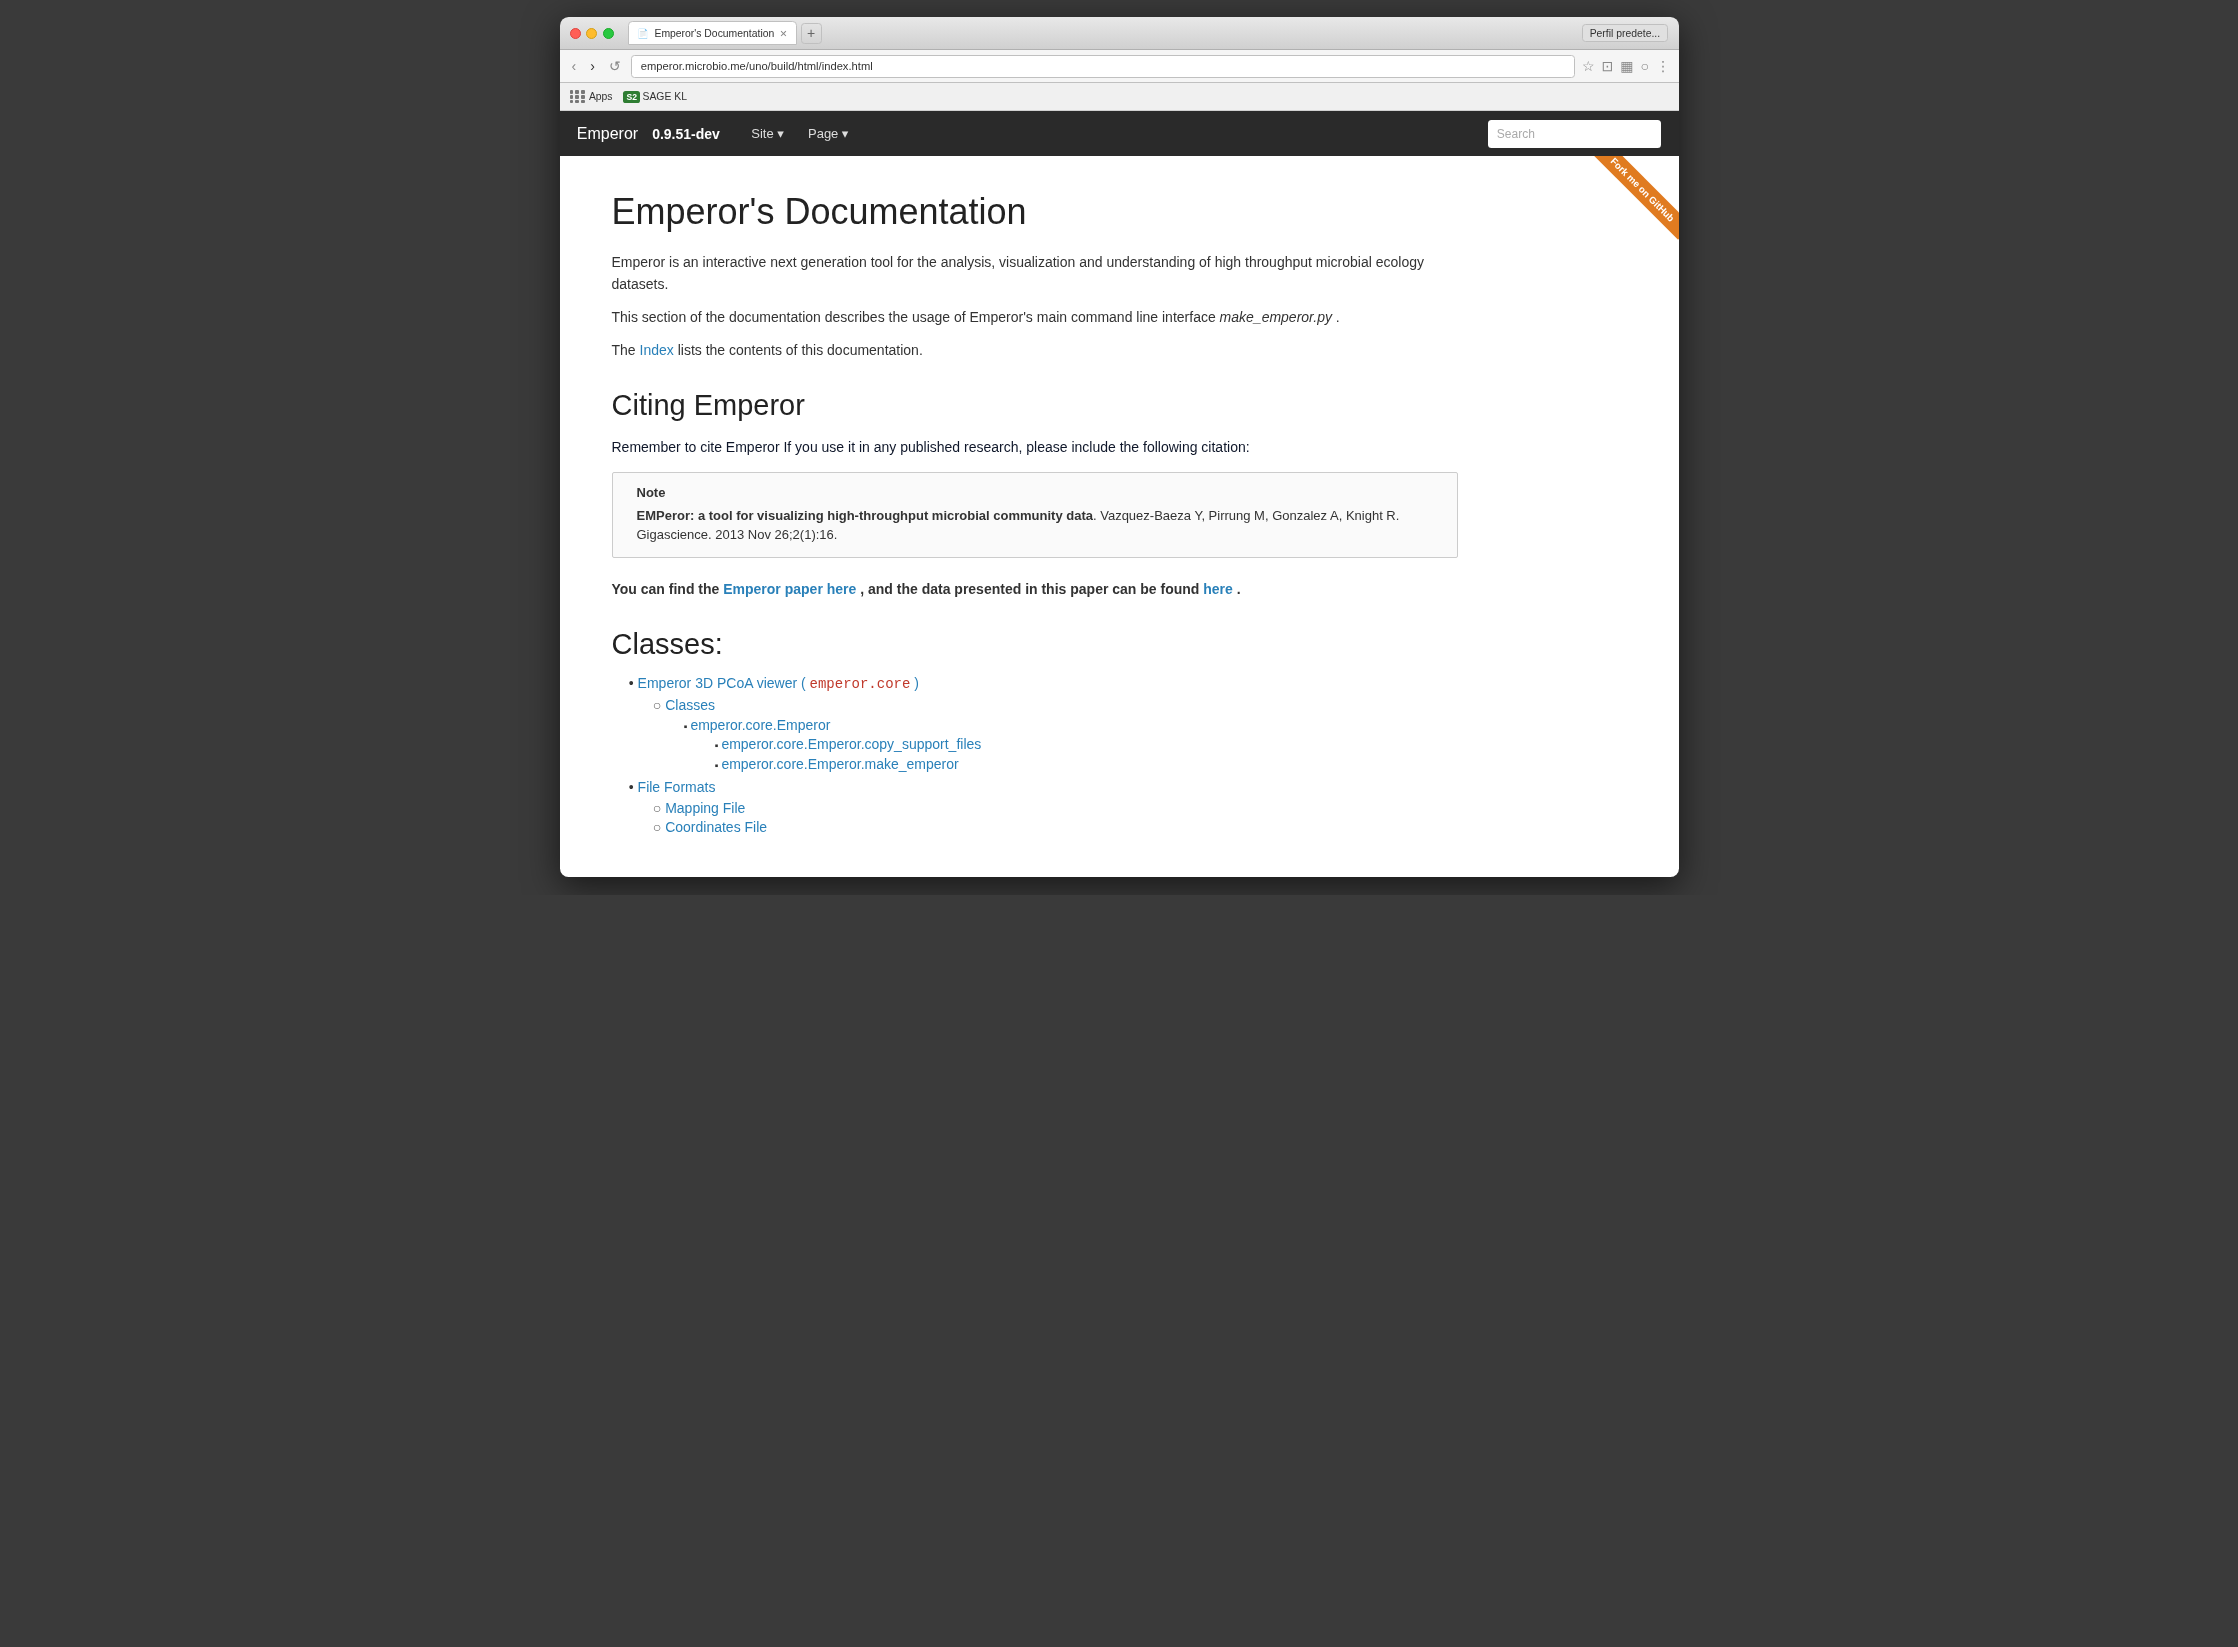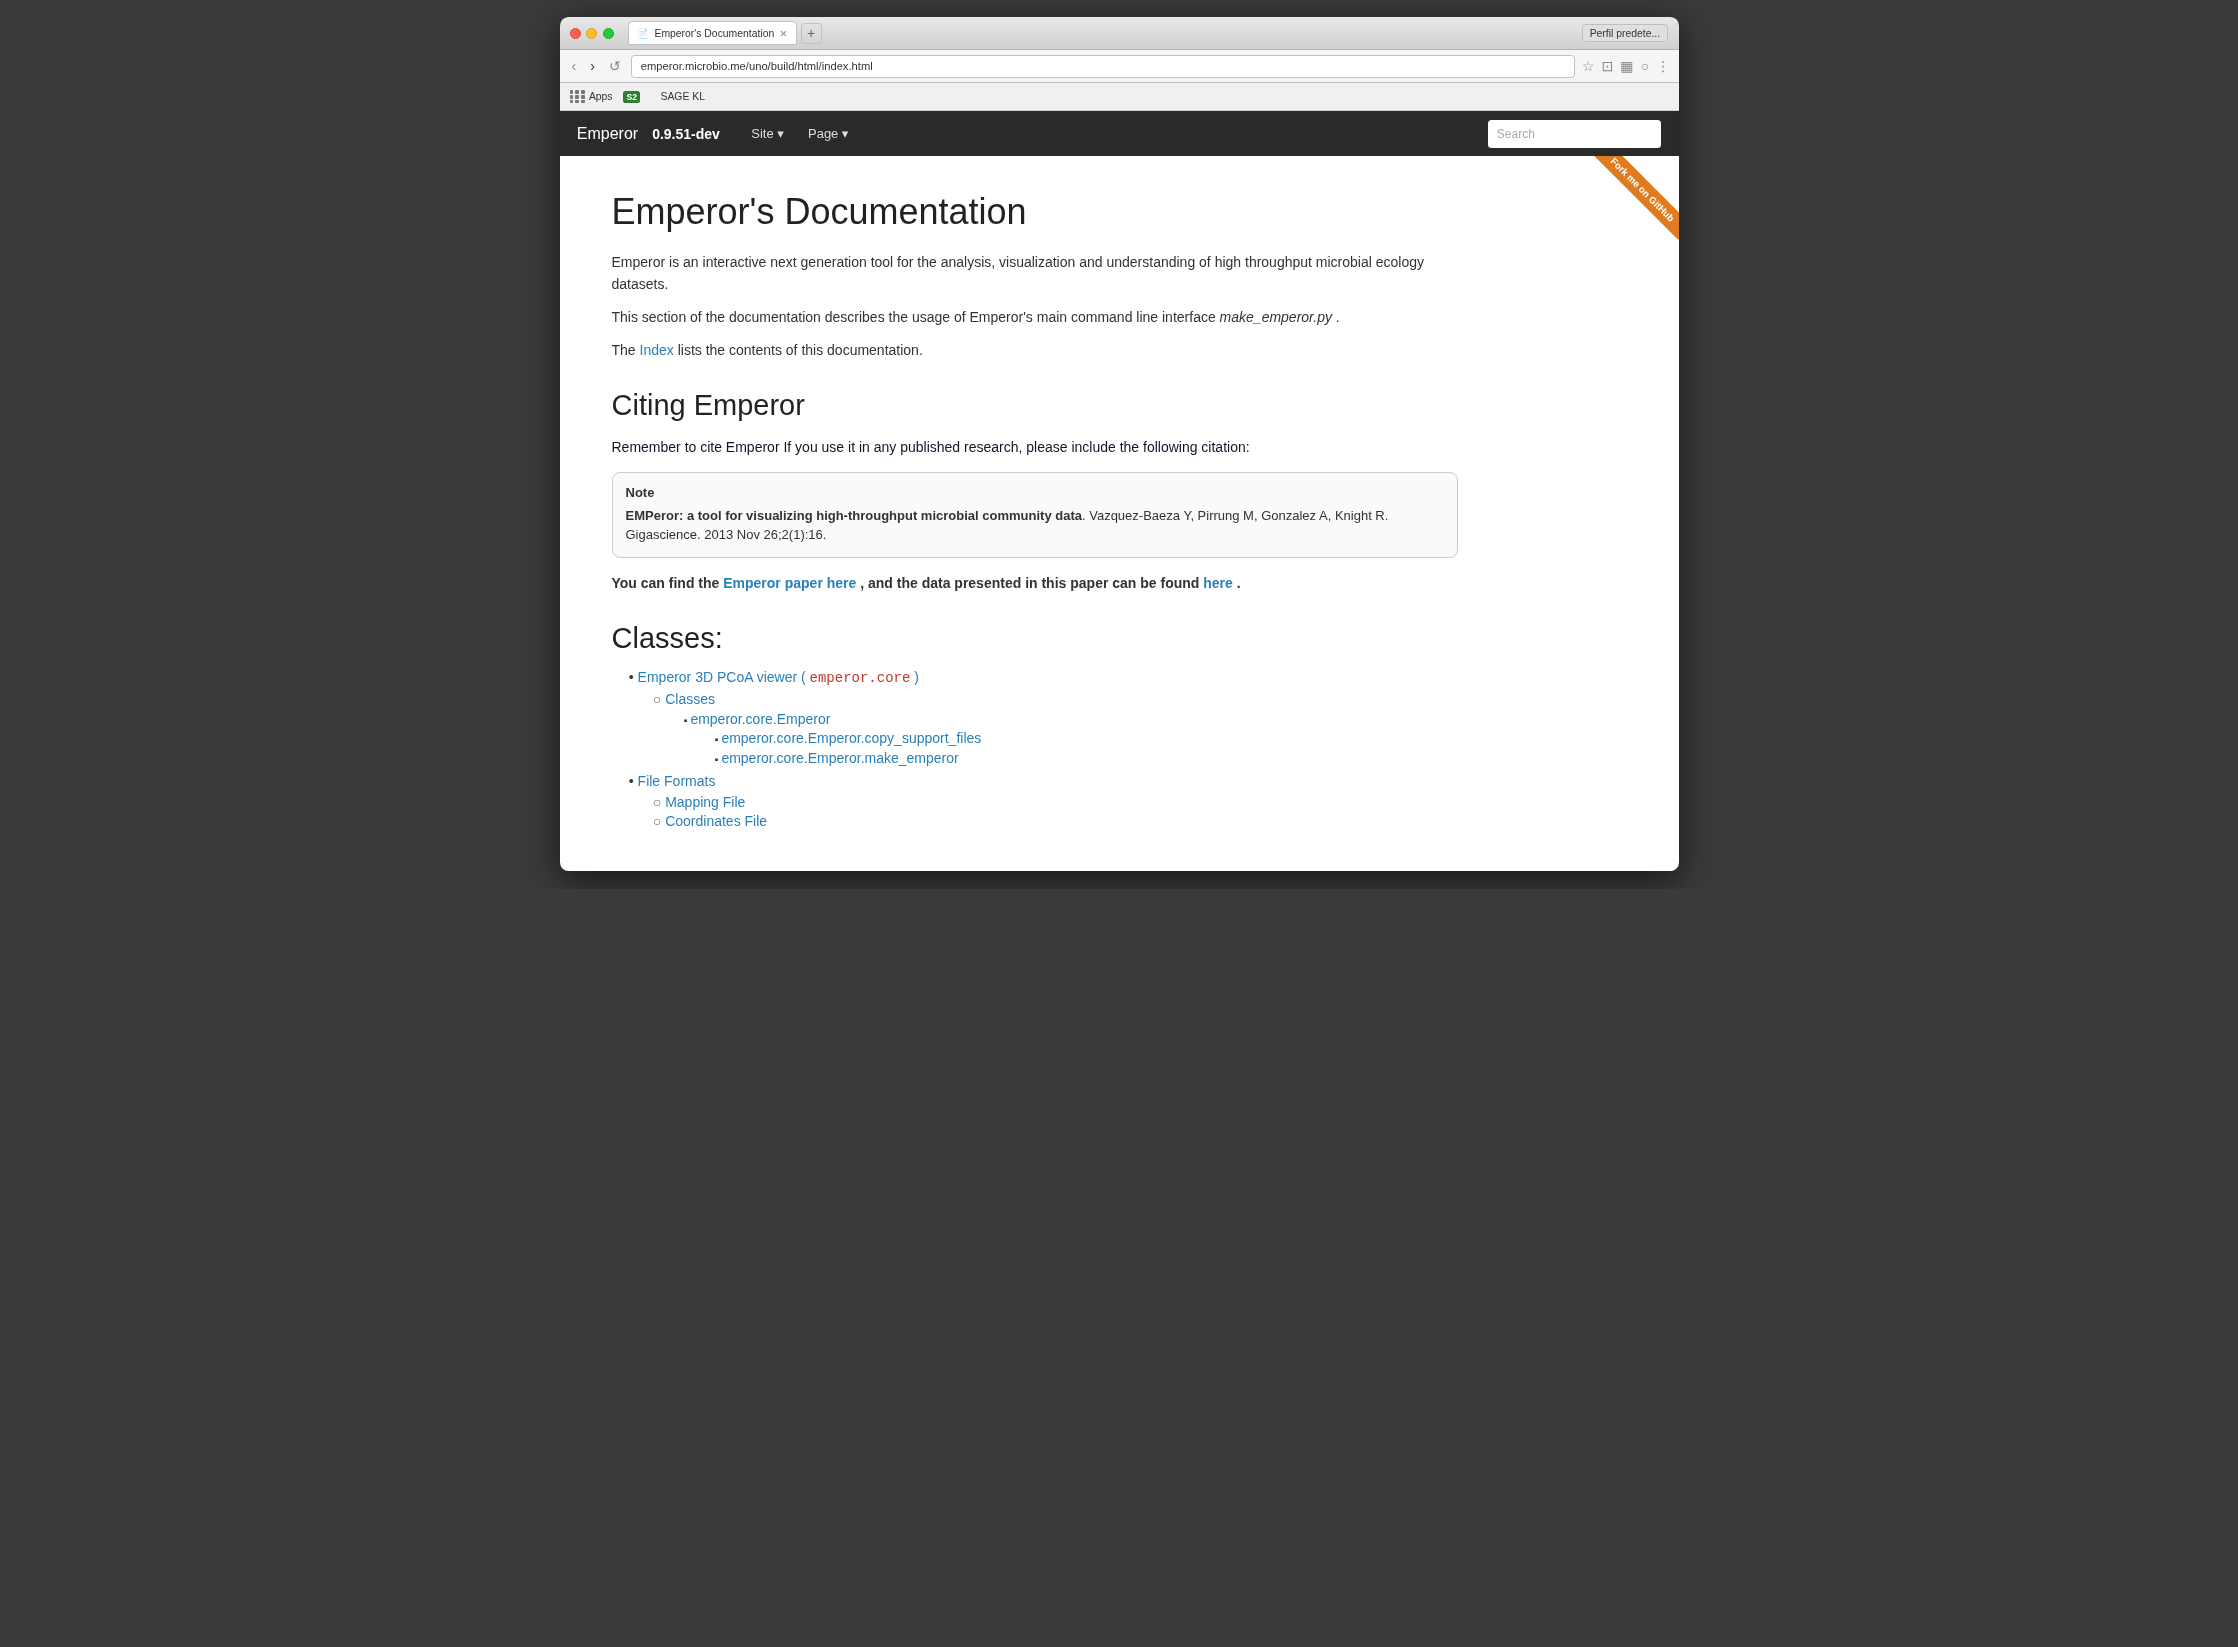--- a/index.html
+++ b/index.html
@@ -161,21 +161,21 @@
     .bookmark-apps .icon span {
       width: 3.5px; height: 3.5px;
       background: #777;
       border-radius: 0.9px;
       display: block;
     }
 
     .bookmark-sage {
       display: flex;
       align-items: center;
-      gap: 20px;
+      gap: 2px;
       font-size: 10.4px;
       color: #333;
     }
 
     .sage-icon {
       background: #2e7d32;
       color: white;
       font-size: 8.6px;
       font-weight: bold;
       border-radius: 2.6px;
@@ -293,23 +293,23 @@
 
     .cite-text {
       font-size: 14px;
       color: #0f172a;
       line-height: 1.6;
       margin-bottom: 14px;
     }
 
     .note-box {
       border: 0.9px solid #ccc;
-      border-radius: 8px;
-      padding: 12px 13px;
-      margin-bottom: 14px;
+      border-radius: 2px;
+      padding: 12px 24px;
+      margin-bottom: 20px;
       background: #fafafa;
     }
 
     .note-label {
       font-size: 13px;
       font-weight: bold;
       color: #333;
       margin-bottom: 5.2px;
     }
 

